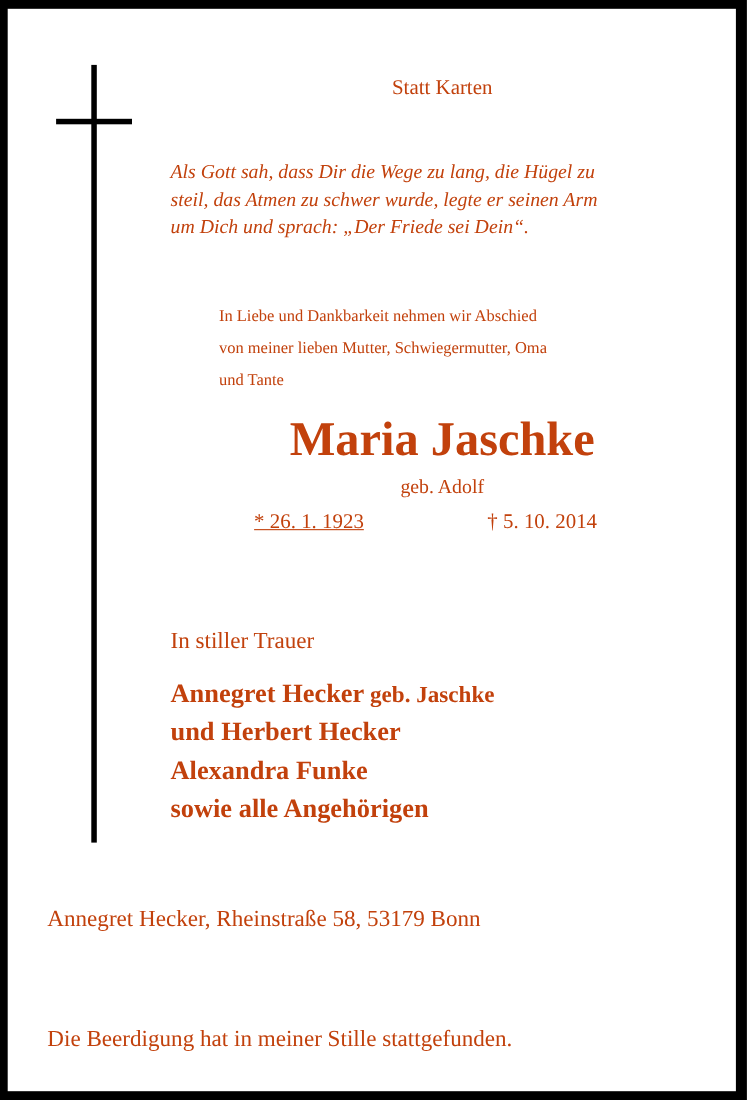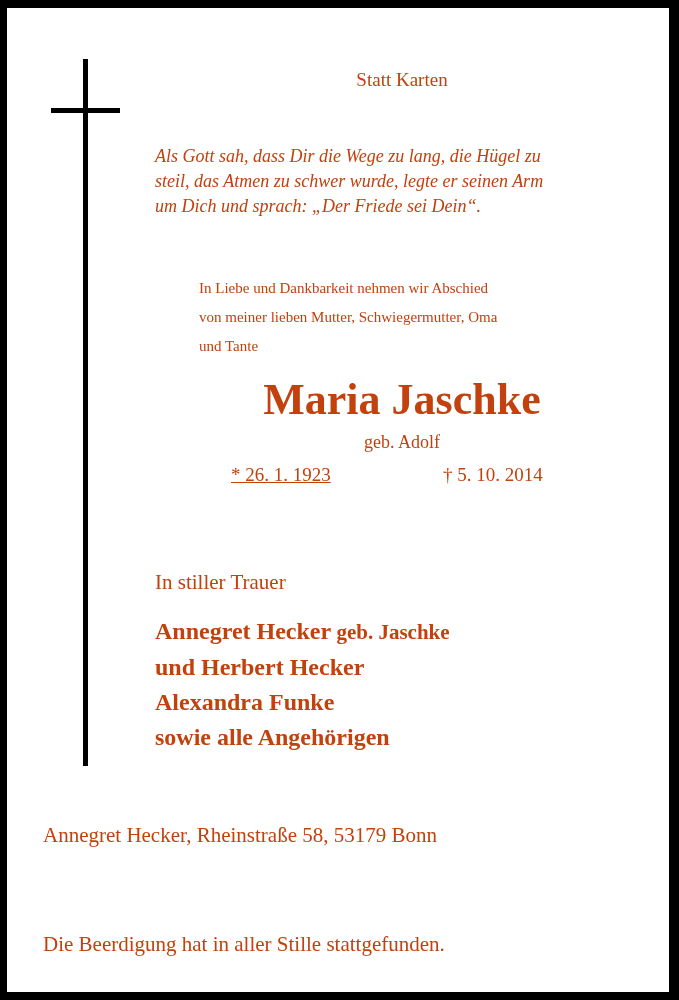--- a/index.html
+++ b/index.html
@@ -59,14 +59,14 @@
     <div><span>Annegret Hecker</span><span class="small"> geb. Jaschke</span></div>
     <div>und Herbert Hecker</div>
     <div>Alexandra Funke</div>
     <div>sowie alle Angehörigen</div>
   </div>
 
   <div class="abs addr">
     <div>Annegret Hecker, Rheinstraße 58, 53179 Bonn</div>
   </div>
 
-  <div class="abs funeral">Die Beerdigung hat in aller Stille stattgefunden.</div>
+  <div class="abs funeral">Die Beerdigung hat in meiner Stille stattgefunden.</div>
 </div>
 
 </body></html>

